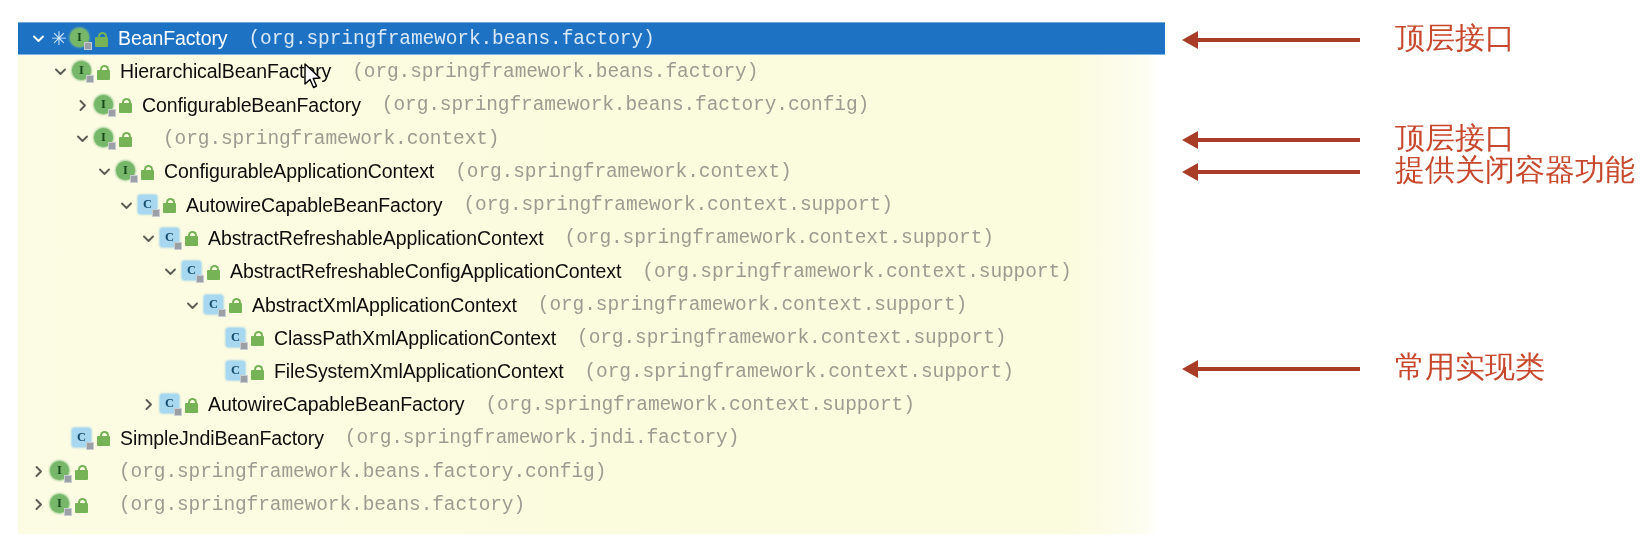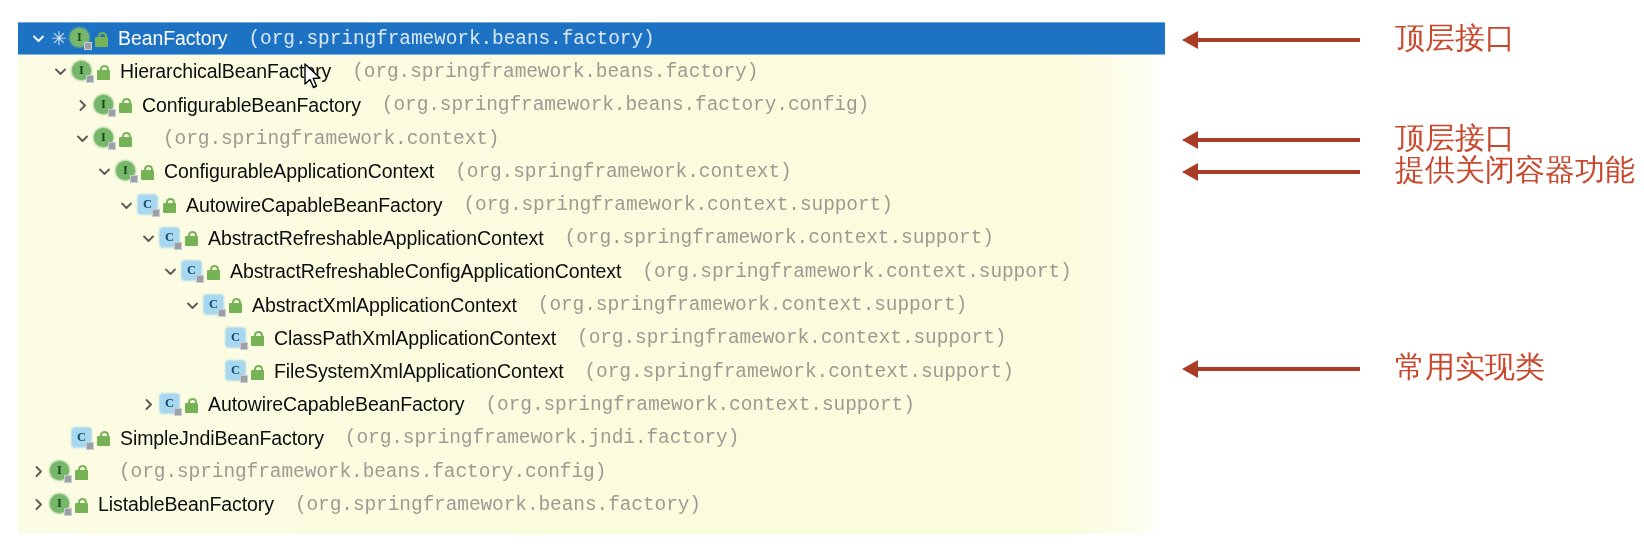--- a/index.html
+++ b/index.html
@@ -371,21 +371,20 @@
         </svg>
       </span>
       <span class="typeicon iface">
         <span class="disc">I</span>
         <span class="corner"></span>
       </span>
       <span class="lock">
         <span class="shackle"></span>
         <span class="body"></span>
       </span>
-      <span class="cls-name">ListableBeanFactory</span>
       <span class="pkg">(org.springframework.beans.factory)</span>
     </div>
   </div>
 
 <div id="annotation-layer">
     <div class="anno-arrow" style="left: 1196px; top: 38px; width: 164px;"></div>
     <div class="anno-head" style="left: 1182px; top: 31px;"></div>
     <div class="anno-text" style="left: 1395px; top: 20px;">顶层接口</div>
     <div class="anno-arrow" style="left: 1196px; top: 138px; width: 164px;"></div>
     <div class="anno-head" style="left: 1182px; top: 131px;"></div>

